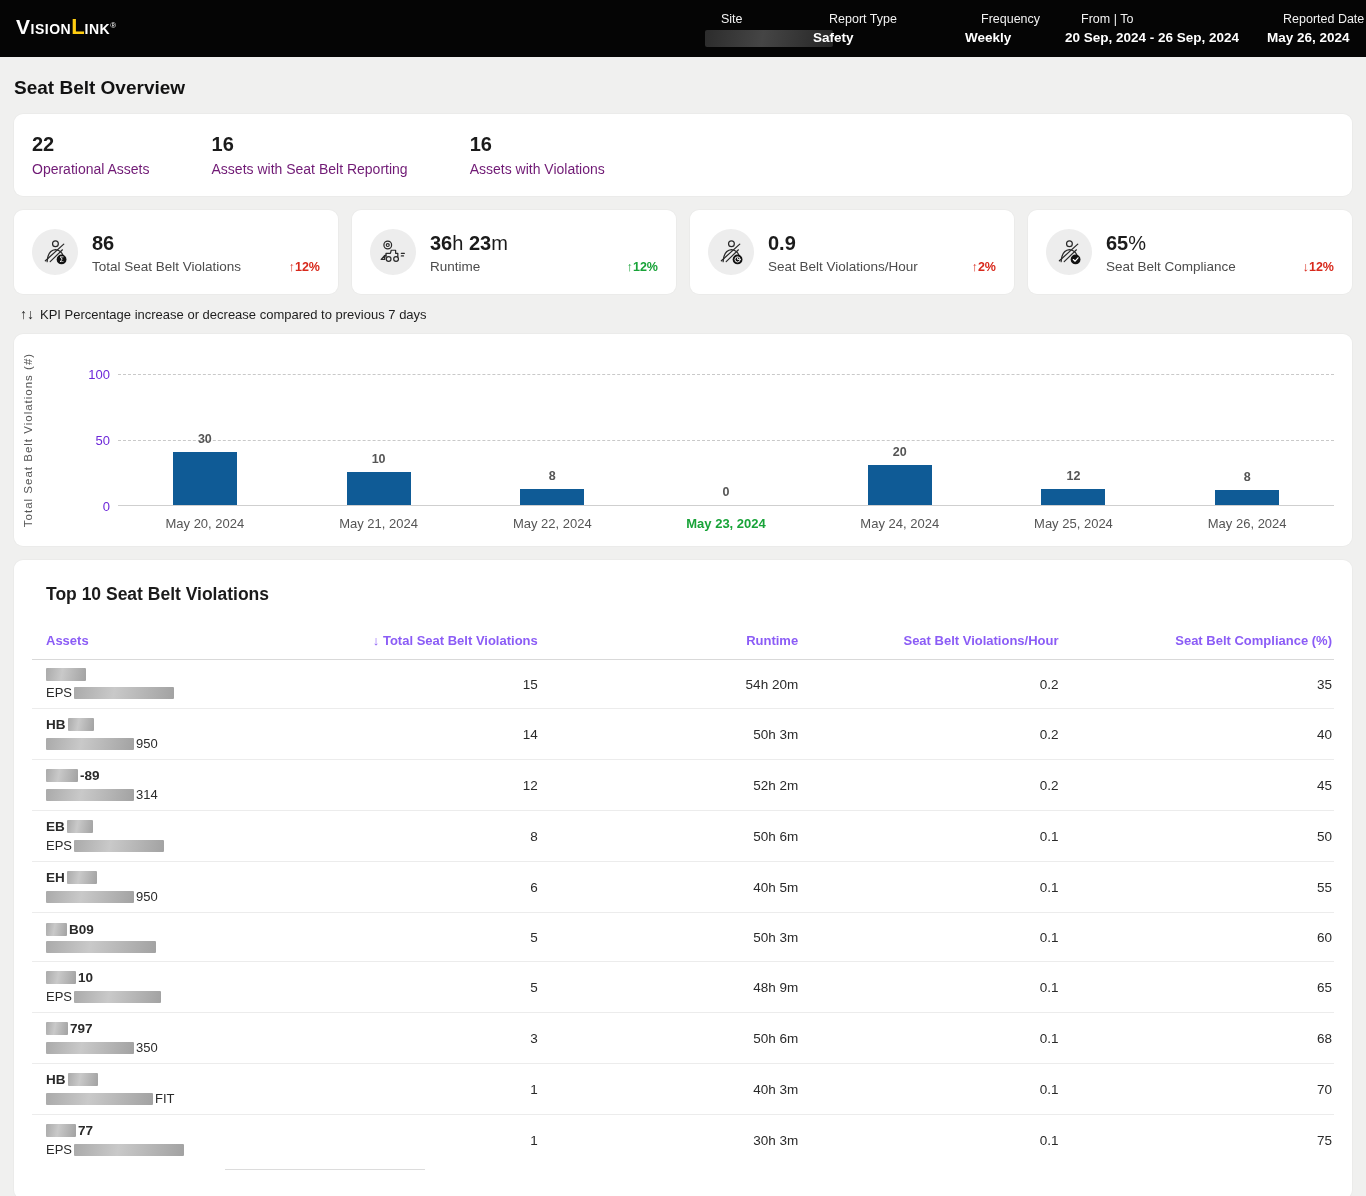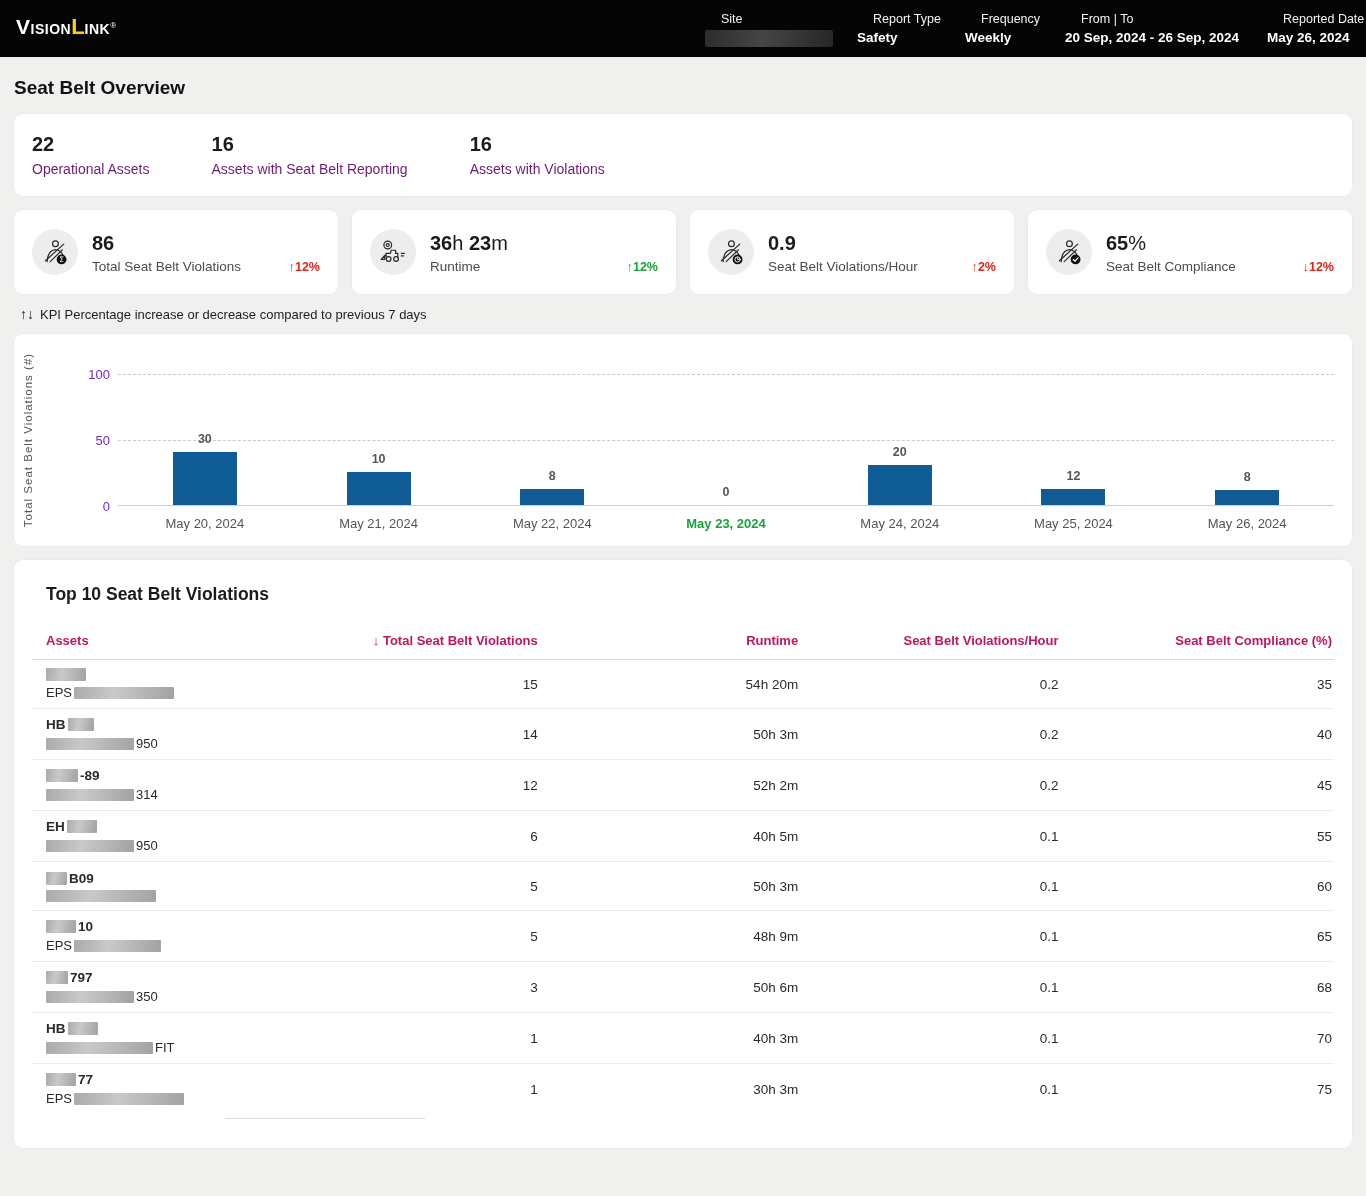--- a/index.html
+++ b/index.html
@@ -57,21 +57,21 @@
   .slot { flex:1; position:relative; height:100%; }
   .bar { position:absolute; bottom:0; left:50%; transform:translateX(-50%); width:64px; background:#0f5b96; }
   .bar-val { position:absolute; left:0; right:0; text-align:center; font-size:12.5px; color:#555;font-weight:bold; }
   .bar-date { position:absolute; top:calc(100% + 11px); left:0; right:0; text-align:center; font-size:13px; color:#555; }
   .bar-date.hl { color:#18a338; font-weight:700; }
 
   
   .table-card { padding:24px 18px 14px 18px; }
   .table-title { font-size:17.5px; font-weight:700; margin:0 0 20px 14px; }
   table { width:100%; border-collapse:collapse; margin:0; }
-  th { font-size:13px; font-weight:700; color:#be185d; padding:8px 2px 11px 2px; border-bottom:1px solid #d9d9d9; }
+  th { font-size:13px; font-weight:700; color:#8b5cf6; padding:8px 2px 11px 2px; border-bottom:1px solid #d9d9d9; }
   th.left { text-align:left; padding-left:14px; }
   th.num, td.num { text-align:right; }
   td { padding:8px 2px; border-bottom:1px solid #ececec; font-size:13.5px; color:#2a2a2a; height:49px; }
   tr:last-child td { border-bottom:none; }
   td.asset-cell { padding-left:14px; }
   .a1, .a2 { display:flex; align-items:center; gap:2px; }
   .a1 { font-size:13.5px; font-weight:700; margin-bottom:4px; }
   .a2 { font-size:13px; font-weight:400; }
   .redact { display:inline-block; height:13px; border-radius:1px;
     background:linear-gradient(100deg,#aaa,#c9c9c9 40%,#a2a2a2); }
@@ -83,21 +83,21 @@
 </head>
 <body>
 
 <div class="topbar">
   <div class="logo"><span class="lg">V</span><span class="sm">ISION</span><span class="yel">L</span><span class="sm">INK</span><sup>®</sup></div>
 
   <div class="hfield" style="left:705px">
     <div class="flabel">Site</div>
     <div class="redact-dark"></div>
   </div>
-  <div class="hfield" style="left:857px">
+  <div class="hfield" style="left:813px">
     <div class="flabel">Report Type</div>
     <div class="fvalue">Safety</div>
   </div>
   <div class="hfield" style="left:965px">
     <div class="flabel">Frequency</div>
     <div class="fvalue">Weekly</div>
   </div>
   <div class="hfield" style="left:1065px">
     <div class="flabel">From | To</div>
     <div class="fvalue">20 Sep, 2024 - 26 Sep, 2024</div>
@@ -328,20 +328,36 @@
               </div>
             </td>
             <td class="num">12</td>
             <td class="num">52h 2m</td>
             <td class="num">0.2</td>
             <td class="num">45</td>
           </tr>
           <tr>
             <td class="asset-cell">
               <div class="a1">
+                <span>EB</span>
+                <span class="redact" style="width: 26px;"></span>
+              </div>
+              <div class="a2">
+                <span>EPS</span>
+                <span class="redact" style="width: 90px;"></span>
+              </div>
+            </td>
+            <td class="num">8</td>
+            <td class="num">50h 6m</td>
+            <td class="num">0.1</td>
+            <td class="num">50</td>
+          </tr>
+          <tr>
+            <td class="asset-cell">
+              <div class="a1">
                 <span>EH</span>
                 <span class="redact" style="width: 30px;"></span>
               </div>
               <div class="a2">
                 <span class="redact" style="width: 88px;"></span>
                 <span>950</span>
               </div>
             </td>
             <td class="num">6</td>
             <td class="num">40h 5m</td>

